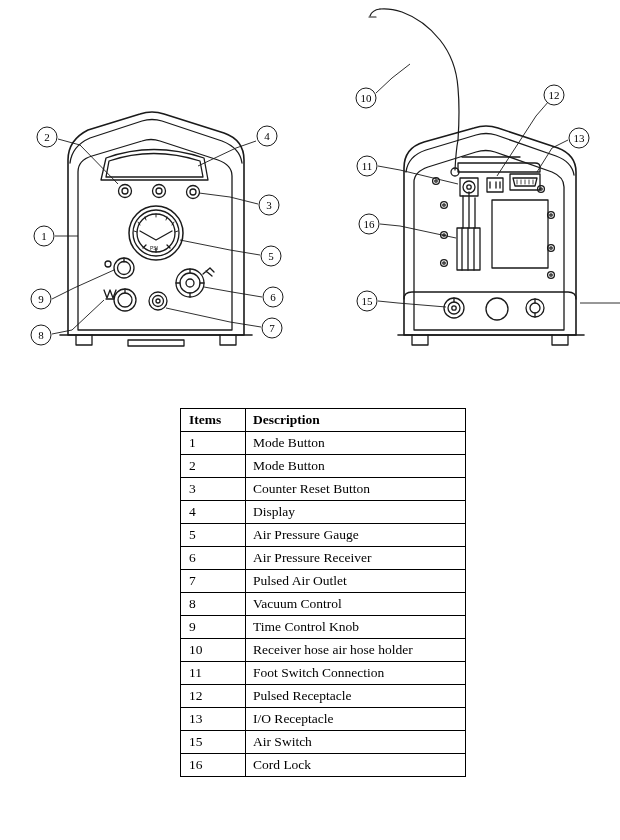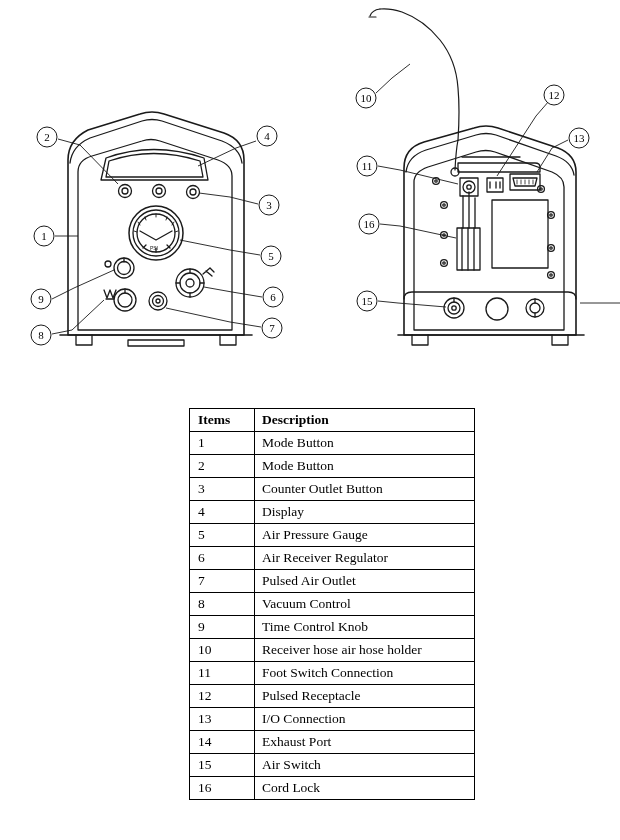--- a/index.html
+++ b/index.html
@@ -32,21 +32,21 @@
 
   .callout-label {
     font-family: "Liberation Serif", serif;
     font-size: 11px;
     fill: #000;
   }
 
   
   #parts-table-wrap {
     position: absolute;
-    left: 189px;
+    left: 180px;
     top: 408px;
     width: 280px;
   }
   table.parts {
     border-collapse: collapse;
     width: 286px;
     font-family: "Liberation Serif", serif;
     font-size: 13.5px;
   }
   table.parts th,
@@ -339,33 +339,33 @@
       <tr>
         <td class="items-col">1</td>
         <td class="desc-col">Mode Button</td>
       </tr>
       <tr>
         <td class="items-col">2</td>
         <td class="desc-col">Mode Button</td>
       </tr>
       <tr>
         <td class="items-col">3</td>
-        <td class="desc-col">Counter Outlet Button</td>
+        <td class="desc-col">Counter Reset Button</td>
       </tr>
       <tr>
         <td class="items-col">4</td>
         <td class="desc-col">Display</td>
       </tr>
       <tr>
         <td class="items-col">5</td>
         <td class="desc-col">Air Pressure Gauge</td>
       </tr>
       <tr>
         <td class="items-col">6</td>
-        <td class="desc-col">Air Receiver Regulator</td>
+        <td class="desc-col">Air Pressure Receiver</td>
       </tr>
       <tr>
         <td class="items-col">7</td>
         <td class="desc-col">Pulsed Air Outlet</td>
       </tr>
       <tr>
         <td class="items-col">8</td>
         <td class="desc-col">Vacuum Control</td>
       </tr>
       <tr>
@@ -379,25 +379,21 @@
       <tr>
         <td class="items-col">11</td>
         <td class="desc-col">Foot Switch Connection</td>
       </tr>
       <tr>
         <td class="items-col">12</td>
         <td class="desc-col">Pulsed Receptacle</td>
       </tr>
       <tr>
         <td class="items-col">13</td>
-        <td class="desc-col">I/O Connection</td>
-      </tr>
-      <tr>
-        <td class="items-col">14</td>
-        <td class="desc-col">Exhaust Port</td>
+        <td class="desc-col">I/O Receptacle</td>
       </tr>
       <tr>
         <td class="items-col">15</td>
         <td class="desc-col">Air Switch</td>
       </tr>
       <tr>
         <td class="items-col">16</td>
         <td class="desc-col">Cord Lock</td>
       </tr>
     </tbody>

